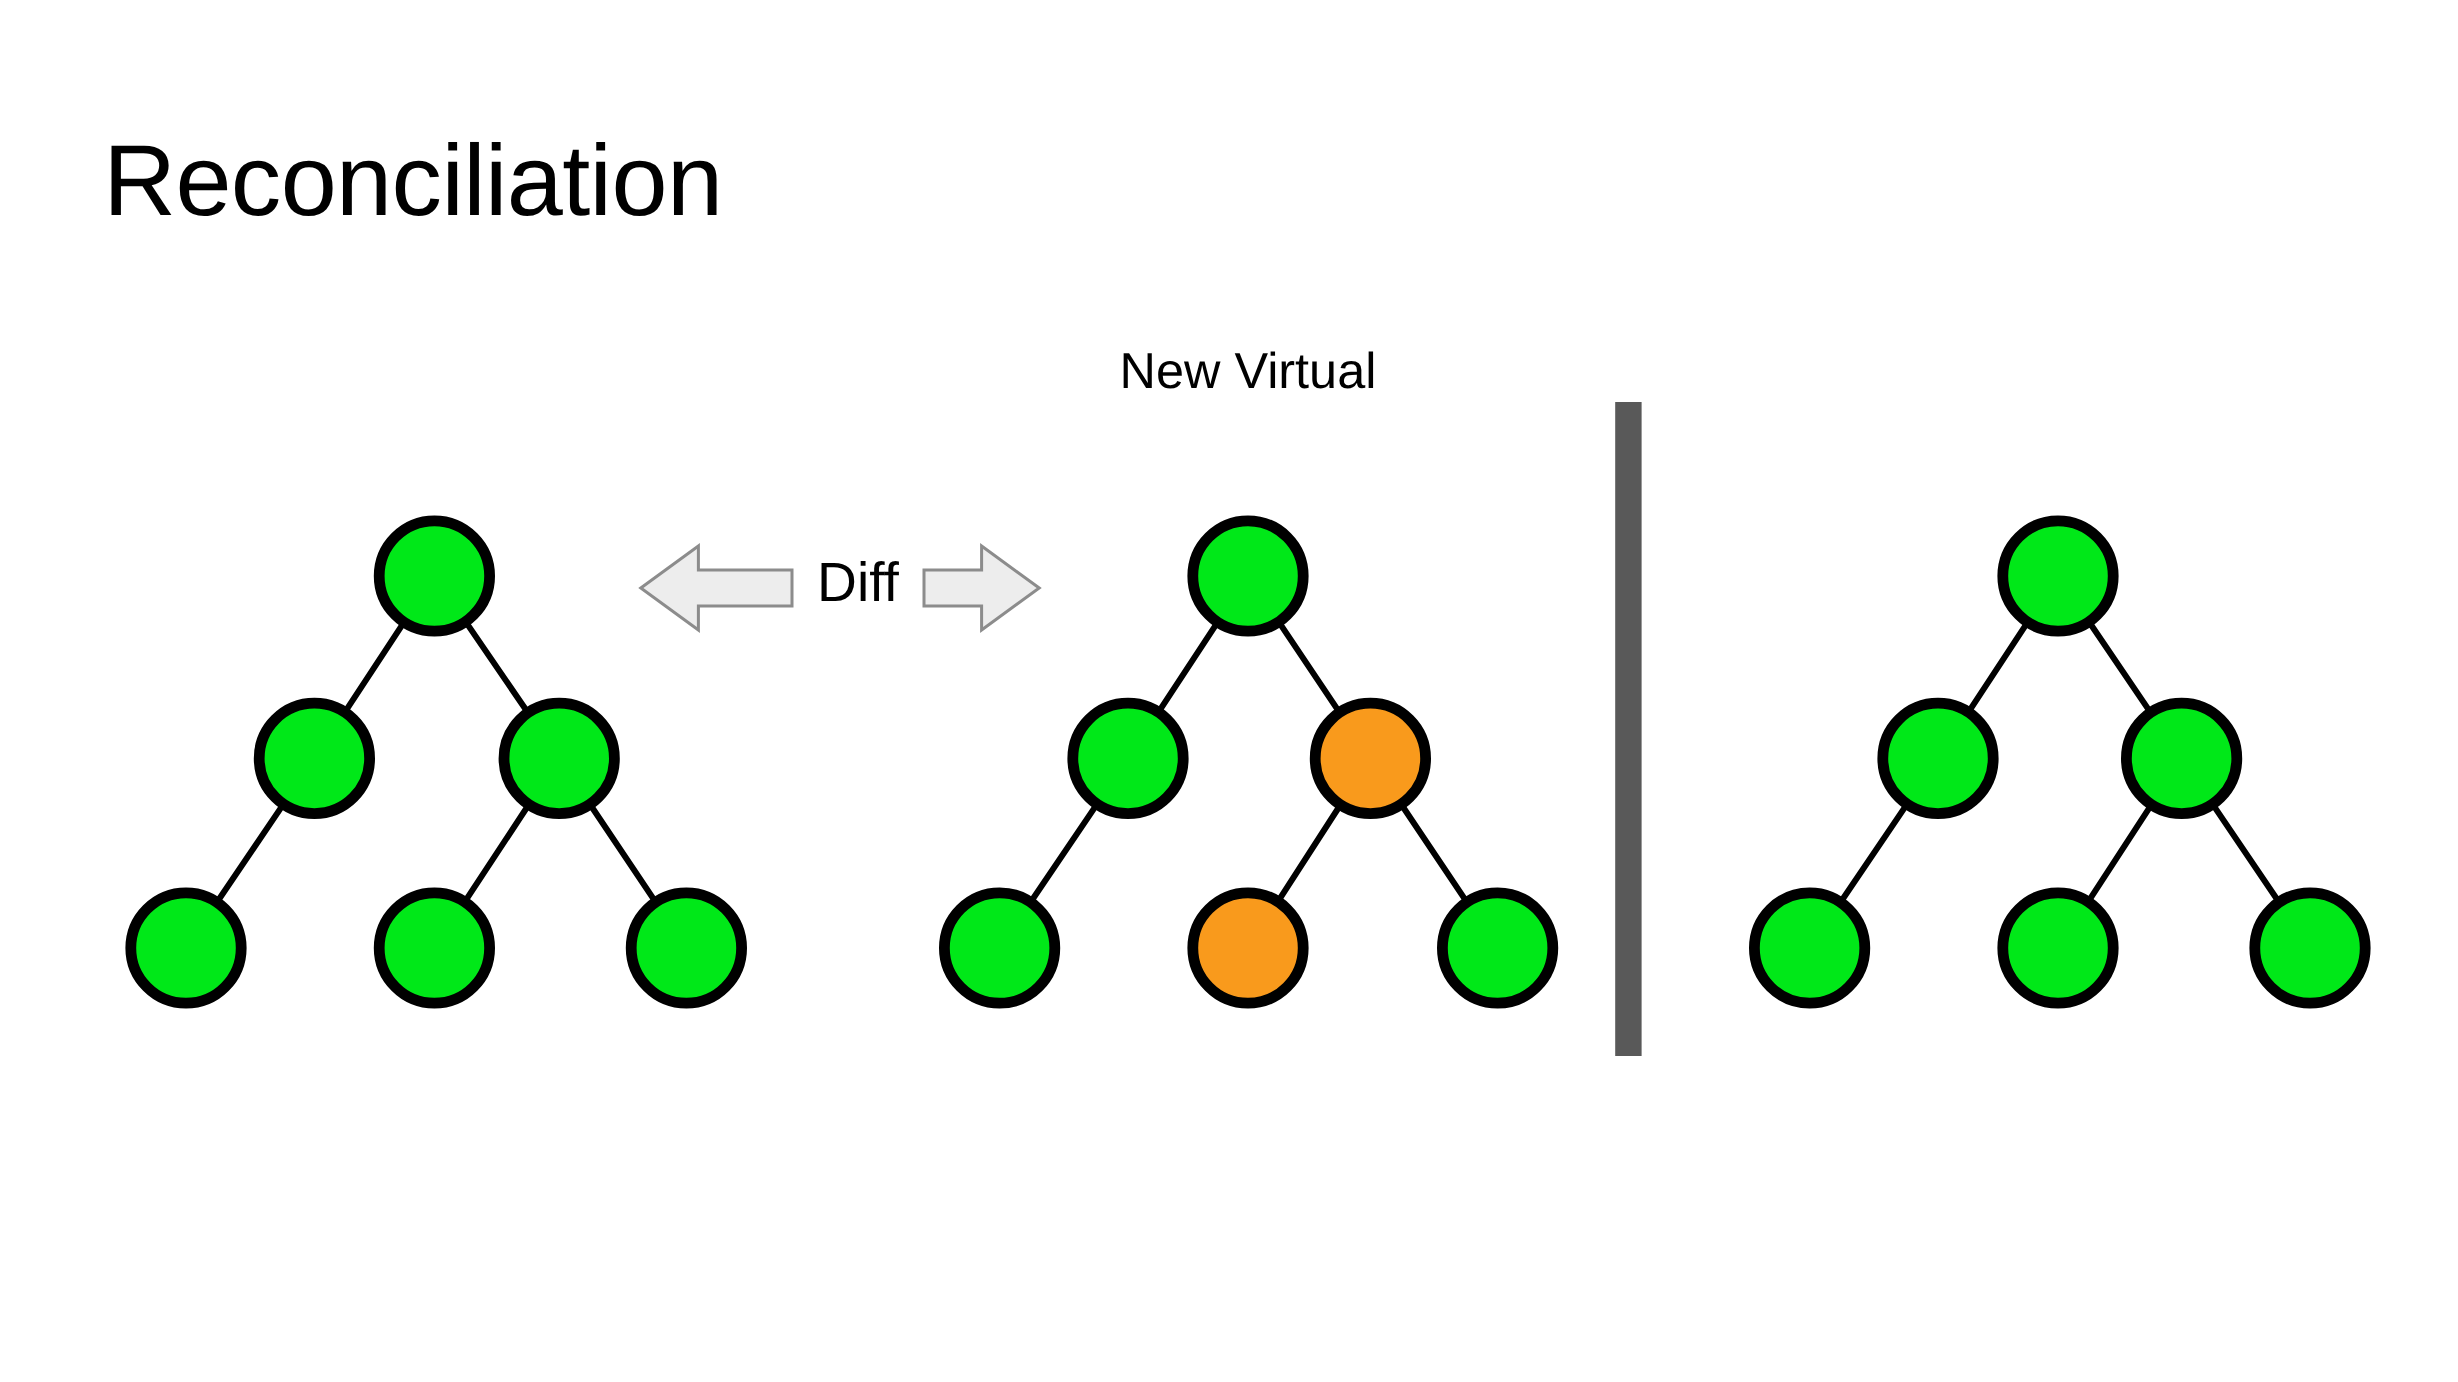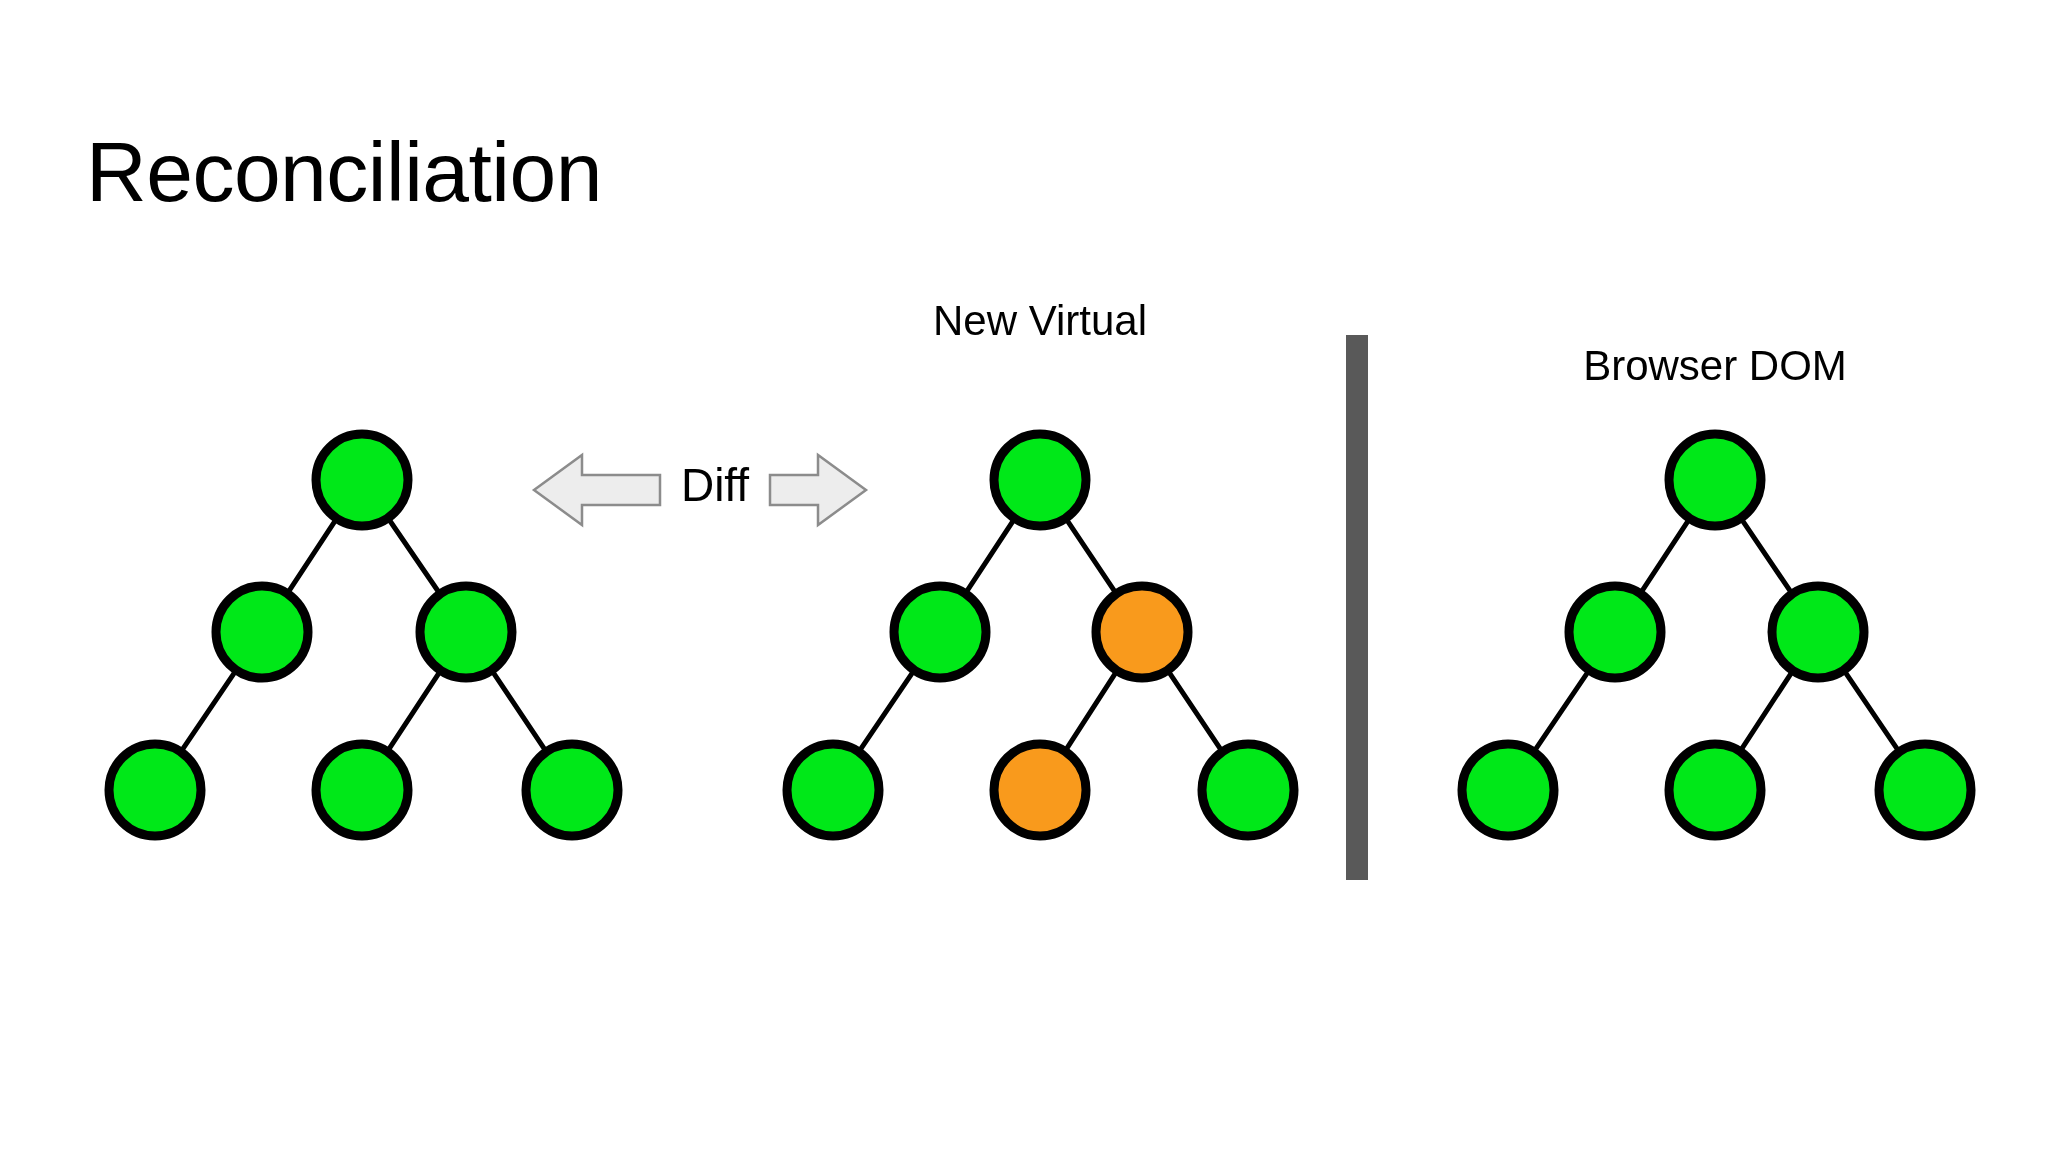--- a/index.html
+++ b/index.html
@@ -15,36 +15,35 @@
   #slide {
     position: relative;
     width: 2048px;
     height: 1152px;
     background: #ffffff;
     overflow: hidden;
   }
   #slide-title {
     position: absolute;
     left: 86px;
-    top: 128px;
+    top: 106px;
     font-size: 84px;
     line-height: 1.05;
     font-weight: 400;
     color: #000000;
     letter-spacing: -0.5px;
     white-space: nowrap;
   }
   .tree-label {
     position: absolute;
     font-size: 42px;
     line-height: 1.12;
     color: #000000;
     text-align: center;
     font-weight: 400;
-    margin-top: 12px;
   }
   #label-virtual-dom {
     left: 162px;
     top: 330px;
     width: 400px;
   }
   #label-new-virtual-dom {
     left: 840px;
     top: 285px;
     width: 400px;
@@ -149,17 +148,14 @@
 
   <div id="diff-label">Diff</div>
 
   <div id="divider-bar"></div>
 
 
   <div class="tree-label" id="label-new-virtual-dom">
       <div>New Virtual</div>
     </div>
 
-  <div class="tree-label" id="label-browser-dom">
-      <div>Browser DOM</div>
-    </div>
 
 </div>
 
 </body></html>

